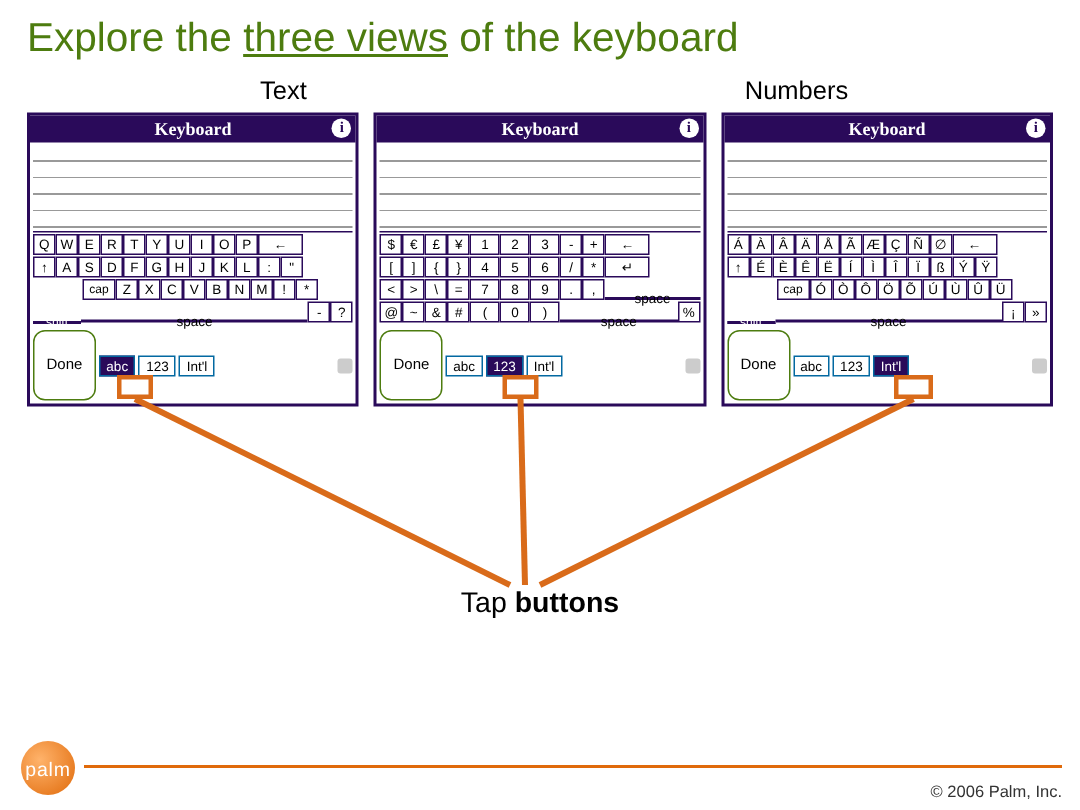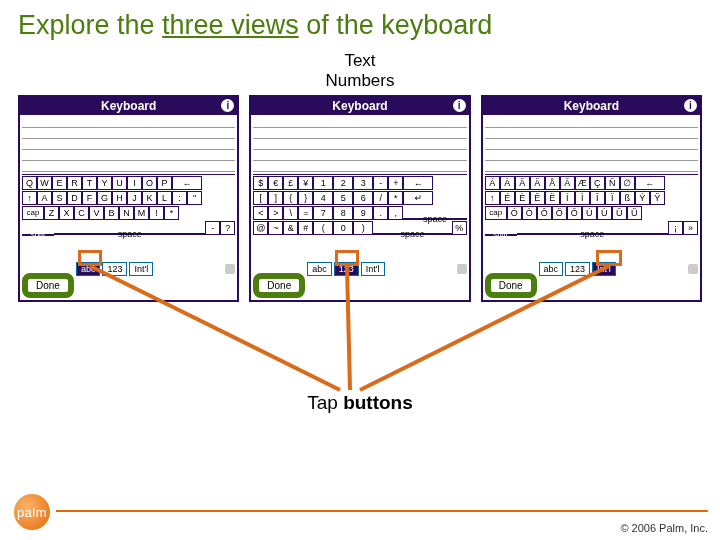--- a/index.html
+++ b/index.html
@@ -1,34 +1,34 @@
 <!DOCTYPE html>
 <html><head>
 <meta charset="utf-8">
 <style>
   * { box-sizing: border-box; margin: 0; padding: 0; }
   body { width: 720px; height: 540px; background: #fff; font-family: Arial, Helvetica, sans-serif; position: relative; overflow: hidden; }
   .title { font-size: 27px; padding: 10px 18px 6px; color: #4d7c0f; }
   .title .u { text-decoration: underline; }
-  .labels { display: flex; padding: 0 18px; margin-top: 4px; flex-direction: column; }
+  .labels { display: flex; padding: 0 18px; margin-top: 4px; }
   .label { flex: 1; text-align: center; font-size: 17px; }
   .kbds { display: flex; gap: 10px; padding: 4px 18px 0; }
   .kbd { flex: 1; border: 2px solid #2a0a5a; background: #fff; }
-  .kbd-hdr { background: #2a0a5a; color: #fff; display: flex; align-items: center; justify-content: center; height: 18px; position: relative; font-size: 12px; font-weight: bold; }
+  .kbd-hdr { background: #2a0a5a; color: #fff; display: flex; align-items: center; justify-content: center; height: 18px; position: relative; font-size: 12px; font-weight: bold; font-family: Liberation Serif, serif; }
   .kbd-hdr .info { position: absolute; right: 3px; top: 2px; width: 13px; height: 13px; border-radius: 50%; background: #fff; color: #2a0a5a; font-size: 10px; font-weight: bold; text-align: center; line-height: 13px; }
   .textarea { height: 58px; border-bottom: 1px solid #2a0a5a; background: repeating-linear-gradient(to bottom, #fff 0, #fff 10px, #999 10px, #999 11px); margin: 2px 2px 0; }
   .rows { padding: 1px 2px 2px; }
   .row { display: flex; gap: 0; margin-bottom: 1px; height: 14px; }
   .key { border: 1px solid #2a0a5a; background: #fff; font-size: 9px; display: flex; align-items: center; justify-content: center; min-width: 15px; flex: 0 0 auto; line-height: 1; }
   .key.w2 { min-width: 30px; }
   .key.shift { min-width: 32px; background: #2a0a5a; color: #fff; font-size: 8px; margin-top: 13px; }
   .key.space { flex: 1; margin-top: 12px; }
-  .key.cap { min-width: 22px; font-size: 8px; }
+  .key.cap { min-width: 22px; font-size: 8px; margin-left: 33px; }
   .bot { display: flex; gap: 2px; padding: 2px; align-items: center; }
-  .bot .done { border: 6px solid #4d7c0f; border-radius: 8px; padding: 1px 8px; font-size: 10px; background: #fff; margin-top: 33px; }
+  .bot .done { border: 1px solid #4d7c0f; border-radius: 8px; padding: 17px 8px; font-size: 10px; background: #fff; }
   .bot .tab { border: 1px solid #0369a1; padding: 1px 4px; font-size: 9px; background: #fff; }
   .bot .tab.sel { background: #2a0a5a; color: #fff; }
   .bot .sp { flex: 1; }
   .bot .dot { width: 10px; height: 10px; background: #ccc; border-radius: 2px; }
   .numgrid { display: flex; }
   .numleft { flex: 0 0 60px; }
   .numpad { flex: 0 0 60px; display: grid; grid-template-columns: repeat(3,1fr); }
   .numpad .key { min-width: 18px; height: 14px; }
   .numright { flex: 1; }
   .box { border: 3px solid #d96b1a; position: absolute; pointer-events: none; }

